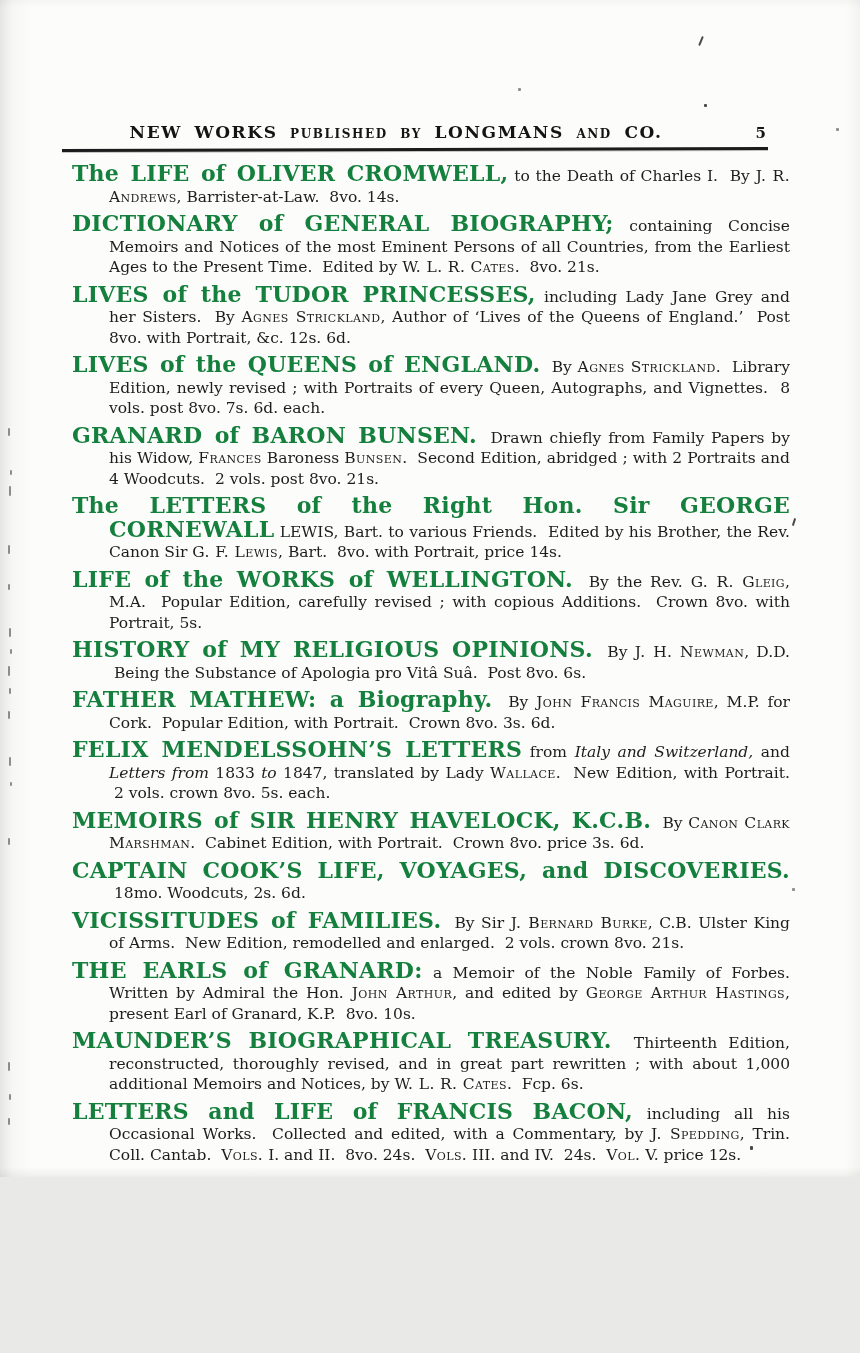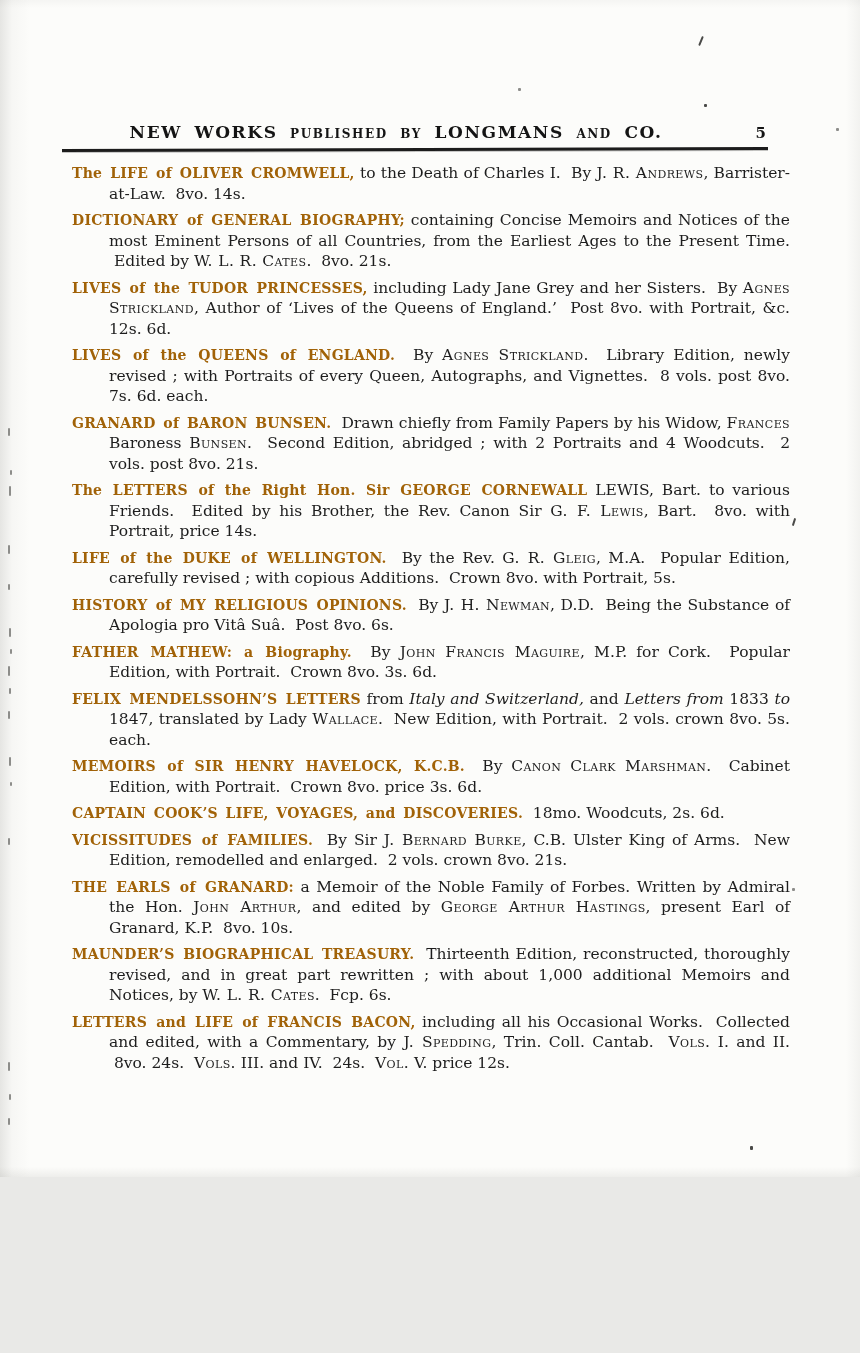--- a/index.html
+++ b/index.html
@@ -36,21 +36,21 @@
     position:absolute;top:163px;left:72px;width:718px;
   }
   .entry{
     margin:0 0 6px 0;
     padding-left:37px;text-indent:-37px;
     text-align:justify;
     font-size:15.5px;line-height:20.5px;
     color:#1d1d1d;
   }
   .ehead{
-    font-weight:bold;font-size:14px;color:#a16207;
+    font-weight:bold;font-size:22px;color:#15803d;
     letter-spacing:0.25px;word-spacing:2.5px;
   }
   .ebody .sc{font-variant:small-caps;letter-spacing:0.4px;}
   .ebody .i{font-style:italic;}
   .watermark{
     position:absolute;top:1256px;right:94px;
     display:flex;align-items:flex-start;gap:7px;
     pointer-events:none;
   }
   .wm-prefix{
@@ -82,21 +82,21 @@
     <p class="entry"><span class="ehead">DICTIONARY of GENERAL BIOGRAPHY;</span><span class="ebody"><span> containing Concise Memoirs and Notices of the most Eminent Persons of all Countries, from the Earliest Ages to the Present Time. &nbsp;Edited by </span><span class="sc">W. L. R. Cates</span><span>. &nbsp;8vo. 21s.</span></span></p>
 
     <p class="entry"><span class="ehead">LIVES of the TUDOR PRINCESSES,</span><span class="ebody"><span> including Lady Jane Grey and her Sisters. &nbsp;By </span><span class="sc">Agnes Strickland</span><span>, Author of ‘Lives of the Queens of England.’ &nbsp;Post 8vo. with Portrait, &amp;c. 12s. 6d.</span></span></p>
 
     <p class="entry"><span class="ehead">LIVES of the QUEENS of ENGLAND.</span><span class="ebody"><span> &nbsp;By </span><span class="sc">Agnes Strickland</span><span>. &nbsp;Library Edition, newly revised ; with Portraits of every Queen, Autographs, and Vignettes. &nbsp;8 vols. post 8vo. 7s. 6d. each.</span></span></p>
 
     <p class="entry"><span class="ehead">GRANARD of BARON BUNSEN.</span><span class="ebody"><span> &nbsp;Drawn chiefly from Family Papers by his Widow, </span><span class="sc">Frances</span><span> Baroness </span><span class="sc">Bunsen</span><span>. &nbsp;Second Edition, abridged ; with 2 Portraits and 4 Woodcuts. &nbsp;2 vols. post 8vo. 21s.</span></span></p>
 
     <p class="entry"><span class="ehead">The LETTERS of the Right Hon. Sir GEORGE CORNEWALL</span><span class="ebody"><span> LEWIS, Bart. to various Friends. &nbsp;Edited by his Brother, the Rev. Canon Sir </span><span class="sc">G. F. Lewis</span><span>, Bart. &nbsp;8vo. with Portrait, price 14s.</span></span></p>
 
-    <p class="entry"><span class="ehead">LIFE of the DUKE of WELLINGTON.</span><span class="ebody"><span> &nbsp;By the Rev. </span><span class="sc">G. R. Gleig</span><span>, M.A. &nbsp;Popular Edition, carefully revised ; with copious Additions. &nbsp;Crown 8vo. with Portrait, 5s.</span></span></p>
+    <p class="entry"><span class="ehead">LIFE of the WORKS of WELLINGTON.</span><span class="ebody"><span> &nbsp;By the Rev. </span><span class="sc">G. R. Gleig</span><span>, M.A. &nbsp;Popular Edition, carefully revised ; with copious Additions. &nbsp;Crown 8vo. with Portrait, 5s.</span></span></p>
 
     <p class="entry"><span class="ehead">HISTORY of MY RELIGIOUS OPINIONS.</span><span class="ebody"><span> &nbsp;By </span><span class="sc">J. H. Newman</span><span>, D.D. &nbsp;Being the Substance of Apologia pro Vitâ Suâ. &nbsp;Post 8vo. 6s.</span></span></p>
 
     <p class="entry"><span class="ehead">FATHER MATHEW: a Biography.</span><span class="ebody"><span> &nbsp;By </span><span class="sc">John Francis Maguire</span><span>, M.P. for Cork. &nbsp;Popular Edition, with Portrait. &nbsp;Crown 8vo. 3s. 6d.</span></span></p>
 
     <p class="entry"><span class="ehead">FELIX MENDELSSOHN’S LETTERS</span><span class="ebody"><span> from </span><span class="i">Italy and Switzerland,</span><span> and </span><span class="i">Letters from</span><span> 1833 </span><span class="i">to</span><span> 1847, translated by Lady </span><span class="sc">Wallace</span><span>. &nbsp;New Edition, with Portrait. &nbsp;2 vols. crown 8vo. 5s. each.</span></span></p>
 
     <p class="entry"><span class="ehead">MEMOIRS of SIR HENRY HAVELOCK, K.C.B.</span><span class="ebody"><span> &nbsp;By </span><span class="sc">Canon Clark Marshman</span><span>. &nbsp;Cabinet Edition, with Portrait. &nbsp;Crown 8vo. price 3s. 6d.</span></span></p>
 
     <p class="entry"><span class="ehead">CAPTAIN COOK’S LIFE, VOYAGES, and DISCOVERIES.</span><span class="ebody"><span> &nbsp;18mo. Woodcuts, 2s. 6d.</span></span></p>

